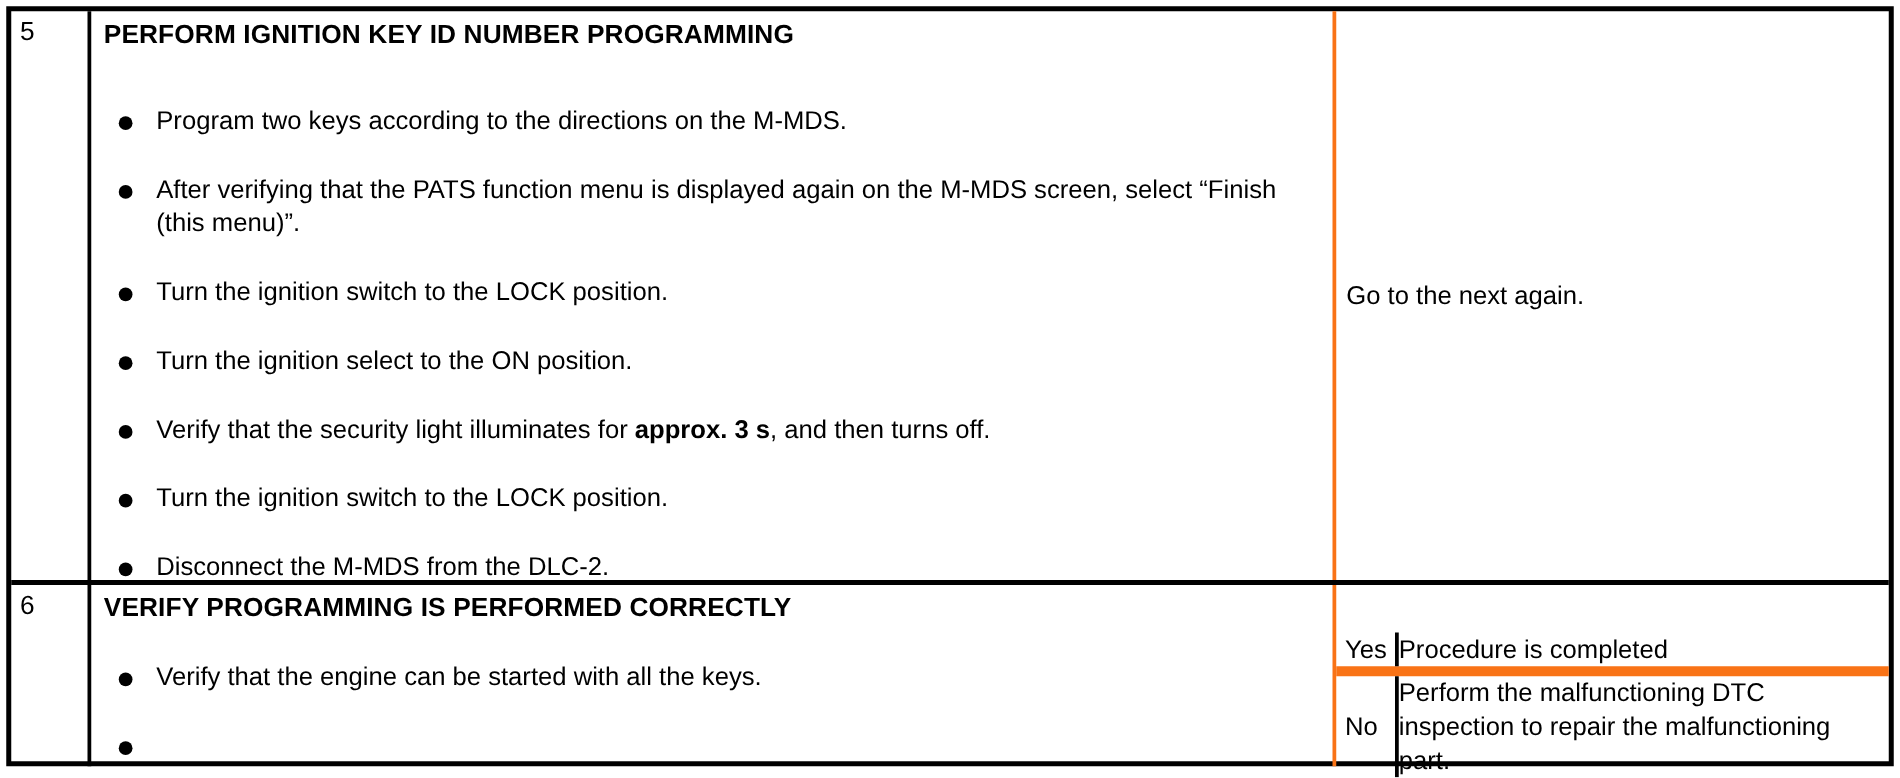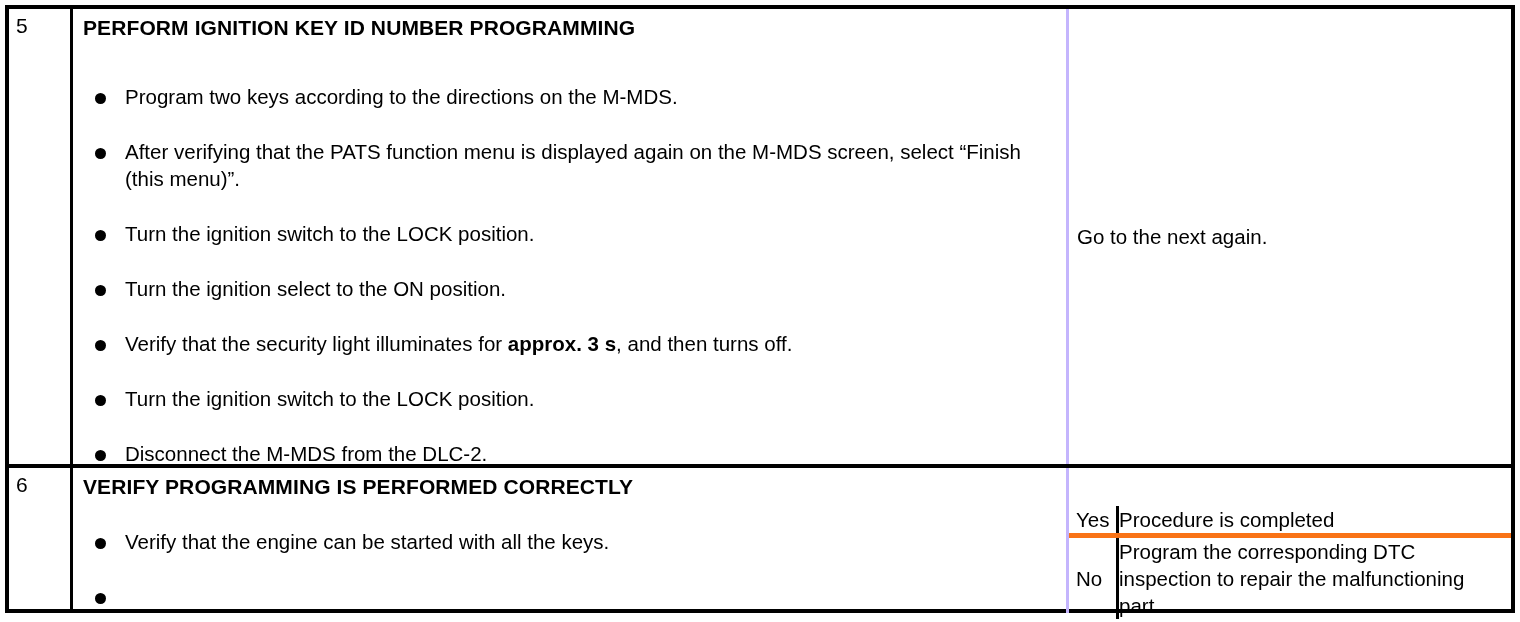--- a/index.html
+++ b/index.html
@@ -52,21 +52,21 @@
     padding: 5px 0 0 7px;
     font-size: 21px;
     line-height: 24px;
     font-weight: normal;
   }
 
   
   .action-cell {
     box-sizing: border-box;
     flex: 1 1 auto;
-    border-right: 3px solid #c4b5fd;
+    border-right: 3px solid #f97316;
     padding: 6px 10px 0 9px;
     position: relative;
     overflow: hidden;
   }
   .action-title {
     font-size: 21px;
     font-weight: bold;
     line-height: 26px;
     letter-spacing: 0.1px;
     white-space: nowrap;
@@ -115,21 +115,21 @@
     flex-direction: column;
   }
   .result-sub-row {
     display: flex;
     flex-direction: row;
     box-sizing: border-box;
     width: 100%;
   }
   .result-sub-row.yes-row {
     height: 44px;
-    border-bottom: 5px solid #f97316;
+    border-bottom: 8px solid #f97316;
     margin-top: 38px;
   }
   .result-sub-row.no-row {
     height: 101px;
   }
   .yesno-cell {
     box-sizing: border-box;
     flex: 0 0 50px;
     width: 50px;
     border-right: 3px solid #000000;
@@ -222,20 +222,20 @@
         </ul>
       </div>
 
       <div class="result-split">
         <div class="result-sub-row yes-row">
           <div class="yesno-cell">Yes</div>
           <div class="outcome-cell">Procedure is completed</div>
         </div>
         <div class="result-sub-row no-row">
           <div class="yesno-cell">No</div>
-          <div class="outcome-cell multi">Program the corresponding DTC inspection to repair the malfunctioning part.</div>
+          <div class="outcome-cell multi">Perform the malfunctioning DTC inspection to repair the malfunctioning part.</div>
         </div>
       </div>
 
     </div>
 
   </div>
 </div>
 
 </body></html>

